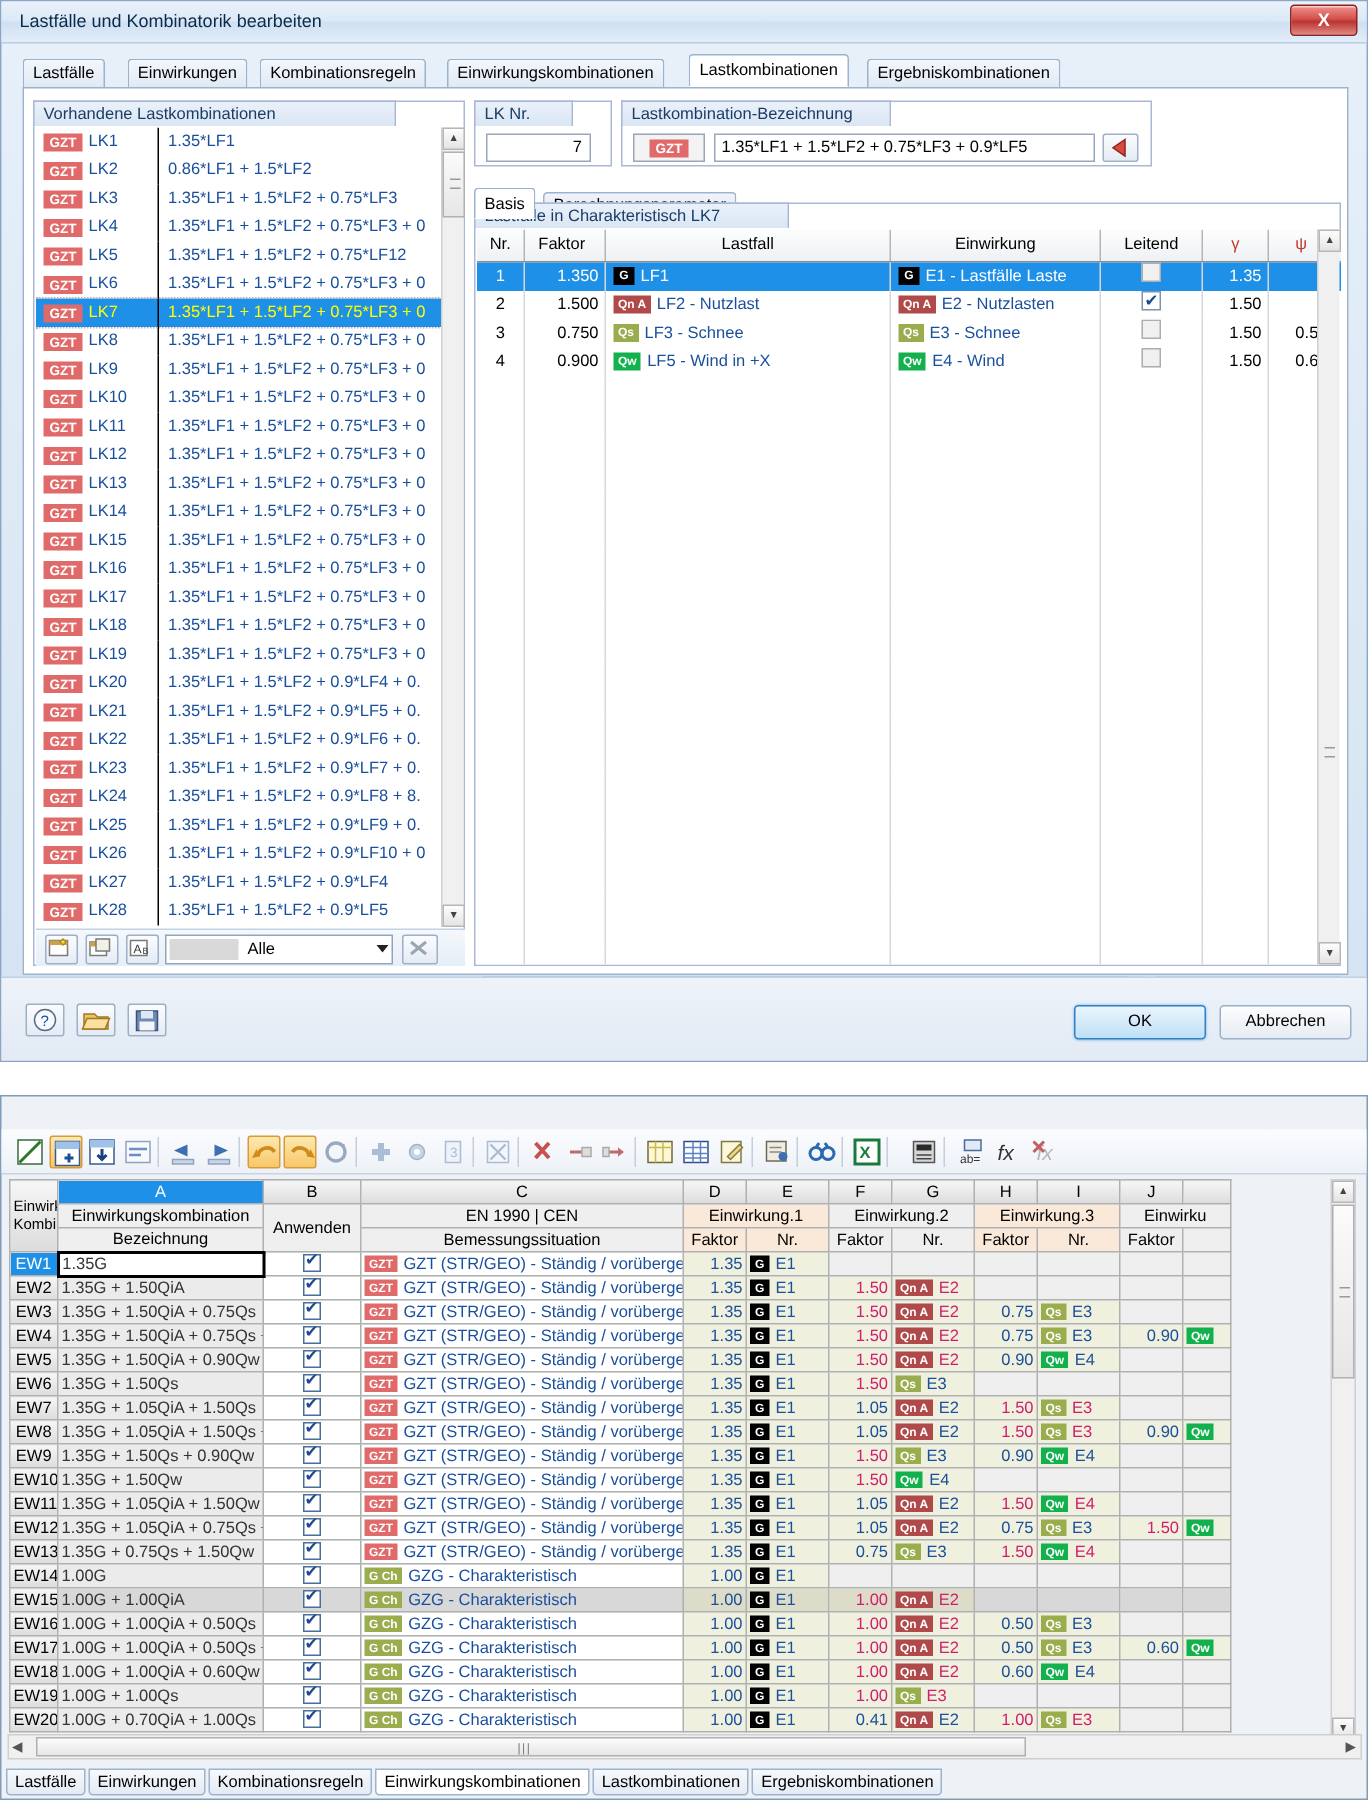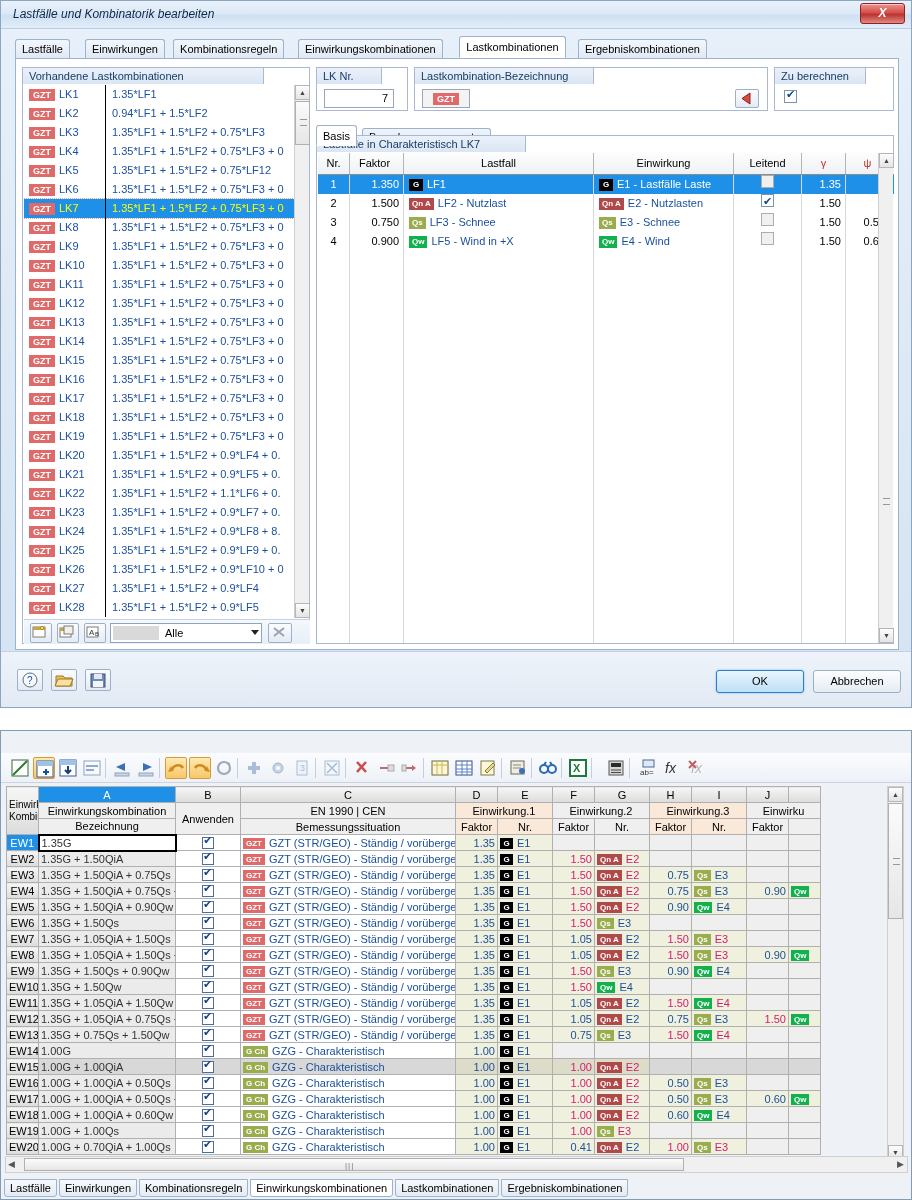--- a/index.html
+++ b/index.html
@@ -16,21 +16,20 @@
   
   .dialog {
     position: absolute; left:0; top:0; width:912px; height:708px;
     background: linear-gradient(to bottom,#e8f1fa 0%, #dfeaf6 40%, #d4e3f3 100%);
     border: 1px solid #8ba6c4;
   }
   .titlebar {
     height: 28px; position: relative;
     background: linear-gradient(to bottom,#eaf2fb 0%, #dbe8f6 48%, #cfe0f2 52%, #e2edf9 100%);
     border-bottom: 1px solid #b8cde3;
-    font-style: italic;
   }
   .titlebar .tt {
     position:absolute; left:12px; top:6px; font-size:12px; color:#0b2a49;
   }
   .closebtn {
     position:absolute; right:6px; top:2px; width:45px; height:21px;
     border-radius: 3px;
     background: linear-gradient(to bottom,#f0928f 0%, #d4504c 45%, #bb3430 55%, #e08a85 100%);
     border:1px solid #8e2320; box-shadow: inset 0 1px 0 rgba(255,255,255,.55);
     color:#fff; font-size:12px; font-weight:bold; text-align:center; line-height:19px;
@@ -235,21 +234,21 @@
       <div class="cap" style="width:242px;">Vorhandene Lastkombinationen</div>
       <div class="lk-list" id="lk-list">
           <div class="lk-row">
             <span class="badge b-gzt">GZT</span>
             <span class="lk-name">LK1</span>
             <span class="lk-expr">1.35*LF1</span>
           </div>
           <div class="lk-row">
             <span class="badge b-gzt">GZT</span>
             <span class="lk-name">LK2</span>
-            <span class="lk-expr">0.94*LF1 + 1.5*LF2</span>
+            <span class="lk-expr">0.86*LF1 + 1.5*LF2</span>
           </div>
           <div class="lk-row">
             <span class="badge b-gzt">GZT</span>
             <span class="lk-name">LK3</span>
             <span class="lk-expr">1.35*LF1 + 1.5*LF2 + 0.75*LF3</span>
           </div>
           <div class="lk-row">
             <span class="badge b-gzt">GZT</span>
             <span class="lk-name">LK4</span>
             <span class="lk-expr">1.35*LF1 + 1.5*LF2 + 0.75*LF3 + 0</span>
@@ -335,21 +334,21 @@
             <span class="lk-expr">1.35*LF1 + 1.5*LF2 + 0.9*LF4 + 0.</span>
           </div>
           <div class="lk-row">
             <span class="badge b-gzt">GZT</span>
             <span class="lk-name">LK21</span>
             <span class="lk-expr">1.35*LF1 + 1.5*LF2 + 0.9*LF5 + 0.</span>
           </div>
           <div class="lk-row">
             <span class="badge b-gzt">GZT</span>
             <span class="lk-name">LK22</span>
-            <span class="lk-expr">1.35*LF1 + 1.5*LF2 + 1.1*LF6 + 0.</span>
+            <span class="lk-expr">1.35*LF1 + 1.5*LF2 + 0.9*LF6 + 0.</span>
           </div>
           <div class="lk-row">
             <span class="badge b-gzt">GZT</span>
             <span class="lk-name">LK23</span>
             <span class="lk-expr">1.35*LF1 + 1.5*LF2 + 0.9*LF7 + 0.</span>
           </div>
           <div class="lk-row">
             <span class="badge b-gzt">GZT</span>
             <span class="lk-name">LK24</span>
             <span class="lk-expr">1.35*LF1 + 1.5*LF2 + 0.9*LF8 + 8.</span>
@@ -422,33 +421,30 @@
       <div class="txtbox" style="left:7px;top:21px;width:70px;height:19px;">
         <div style="text-align:right;padding-right:5px;line-height:17px;font-size:11px;">7</div>
       </div>
     </div>
 
     <div class="grp" id="grp-bez">
       <div class="cap" style="width:180px;">Lastkombination-Bezeichnung</div>
       <div style="position:absolute;left:7px;top:21px;width:48px;height:19px;border:1px solid #9aa7b8;background:#f3f3f3;text-align:center;">
         <span class="badge b-gzt" style="margin:0;display:inline-block;margin-top:3px;">GZT</span>
       </div>
+      <div class="txtbox" style="left:61px;top:21px;width:254px;height:19px;">
+        <div style="padding-left:4px;line-height:17px;font-size:11px;">1.35*LF1 + 1.5*LF2 + 0.75*LF3 + 0.9*LF5</div>
+      </div>
       <div style="position:absolute;left:320px;top:21px;width:24px;height:19px;border:1px solid #9db0c8;border-radius:2px;background:linear-gradient(to bottom,#fbfcfe,#e4ebf5);">
         <svg width="22" height="17" viewBox="0 0 22 17">
             <path d="M14 3 L6 8.5 L14 14 Z" fill="#d94b3f" stroke="#8d221a"></path>
           </svg>
       </div>
     </div>
 
-    <div class="grp" id="grp-zub">
-      <div class="cap" style="width:92px;">Zu berechnen</div>
-      <div style="position:absolute;left:9px;top:22px;">
-        <span class="chk on"></span>
-      </div>
-    </div>
 
     <div class="itabstrip" id="itabstrip">
         <div class="itab active" style="left: 0px;">Basis</div>
         <div class="itab" style="left: 46px;">Berechnungsparameter</div>
       </div>
 
     <div class="grp" id="grp-lf">
       <div class="cap" style="width:210px;">Lastfälle in Charakteristisch LK7</div>
       <div class="lf-table">
         <div class="lfhdr">

